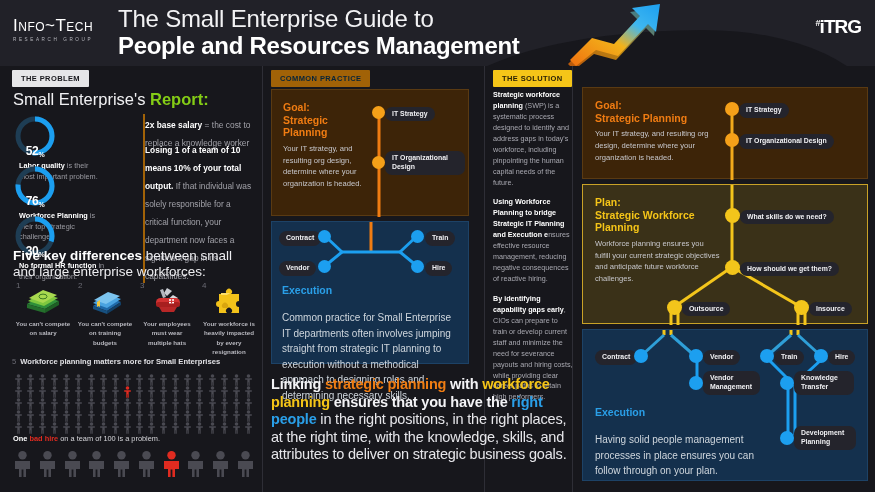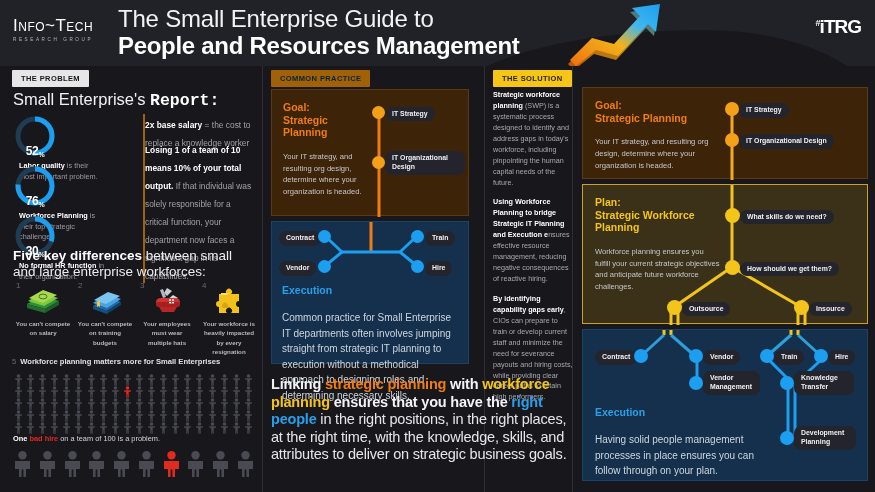--- a/index.html
+++ b/index.html
@@ -44,21 +44,21 @@
     position:absolute; font-size:7.5px; font-weight:bold; letter-spacing:.4px;
     padding:4px 9px; border-radius:1px; white-space:nowrap;
   }
   #badge-problem  { left:12px;  top:70px; background:#e6e6e8; color:#17171c; }
   #badge-common   { left:271px; top:70px; background:#a16207; color:#06243a; }
   #badge-solution { left:493px; top:70px; background:#f5c518; color:#2a2205; }
 
   
   #left { position:absolute; left:0; top:66px; width:262px; height:426px; }
   #report-head { position:absolute; left:13px; top:24px; font-size:16.5px; font-weight:300; color:#f0f0f2; }
-  #report-head b { font-weight:bold; color:#ffffff;font-family:Liberation Mono, monospace; }
+  #report-head b { font-weight:bold; color:#84cc16; }
 
   .donut-row { position:absolute; left:13px; width:120px; }
   .donut { position:relative; width:44px; height:44px; float:left; }
   .donut svg { display:block; }
   .donut .val {
     position:absolute; inset:0; display:flex; align-items:flex-end; justify-content:center;
     font-size:12px; font-weight:bold; color:#fff; letter-spacing:-.3px;
   }
   .donut .val sup { font-size:7px; font-weight:bold; }
   .donut-txt { float:left; width:86px; margin-left:6px; font-size:7.3px; line-height:1.45; color:#9b9ba2; padding-top:3px;}
@@ -91,21 +91,21 @@
   #mid { position:absolute; left:262px; top:66px; width:216px; height:426px; }
   #goal-box {
     position:absolute; left:9px; top:23px; width:198px; height:127px;
     background:#3d2408; border:1px solid #5a3a12;
   }
   #exec-box-mid {
     position:absolute; left:9px; top:155px; width:198px; height:143px;
     background:#14304d; border:1px solid #1d4266;
   }
   .goal-h { font-size:10.5px; font-weight:bold; line-height:1.2; }
-  .goal-p { font-size:7.6px; line-height:1.55; color:#c7c7cc; margin-top:12px;}
+  .goal-p { font-size:7.6px; line-height:1.55; color:#c7c7cc; margin-top:4px;}
   .exec-h { font-size:10.5px; font-weight:bold; color:#2a9fe8; }
   .exec-p { font-size:10px; line-height:1.55; color:#cfd6dd; margin-top:14px;}
 
   
   #soltext { position:absolute; left:490px; top:66px; width:84px; height:426px; }
   .sol-para { font-size:7.2px; line-height:1.52; color:#a9a9b1; margin-bottom:9px;}
   .sol-para b { color:#fff; font-weight:bold; }
 
   
   #right { position:absolute; left:574px; top:66px; width:301px; height:426px; }

